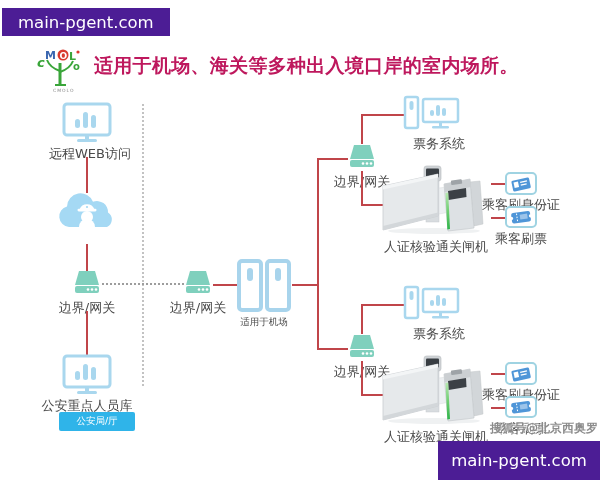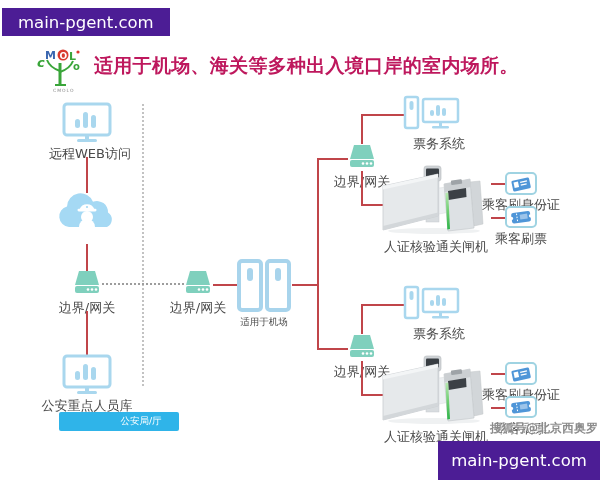--- a/index.html
+++ b/index.html
@@ -21,21 +21,21 @@
   .lbl{position:absolute;font-size:13px;color:#4a4a4a;white-space:nowrap;
        transform:translateX(-50%);text-align:center;}
   
   .hline{position:absolute;height:2px;background:#C0454A;}
   .vline{position:absolute;width:2px;background:#C0454A;}
   .vdash{position:absolute;width:0;border-left:2px dotted #c2c2c2;}
   .hdash{position:absolute;height:0;border-top:2px dotted #9d9d9d;}
   
   .badge{position:absolute;left:59px;top:412px;width:76px;height:19px;background:#2FB4E9;
          border-radius:2px;color:#fff;font-size:9.5px;display:flex;align-items:center;
-         justify-content:center;padding-left:44px;}
+         justify-content:center;}
   .grp{position:absolute;left:317px;width:283px;height:160px;}
 </style>
 </head>
 <body>
 
 <div class="stage">
 
   <div class="wm-box wm-top">
     <span>main-pgent.com</span>
   </div>

